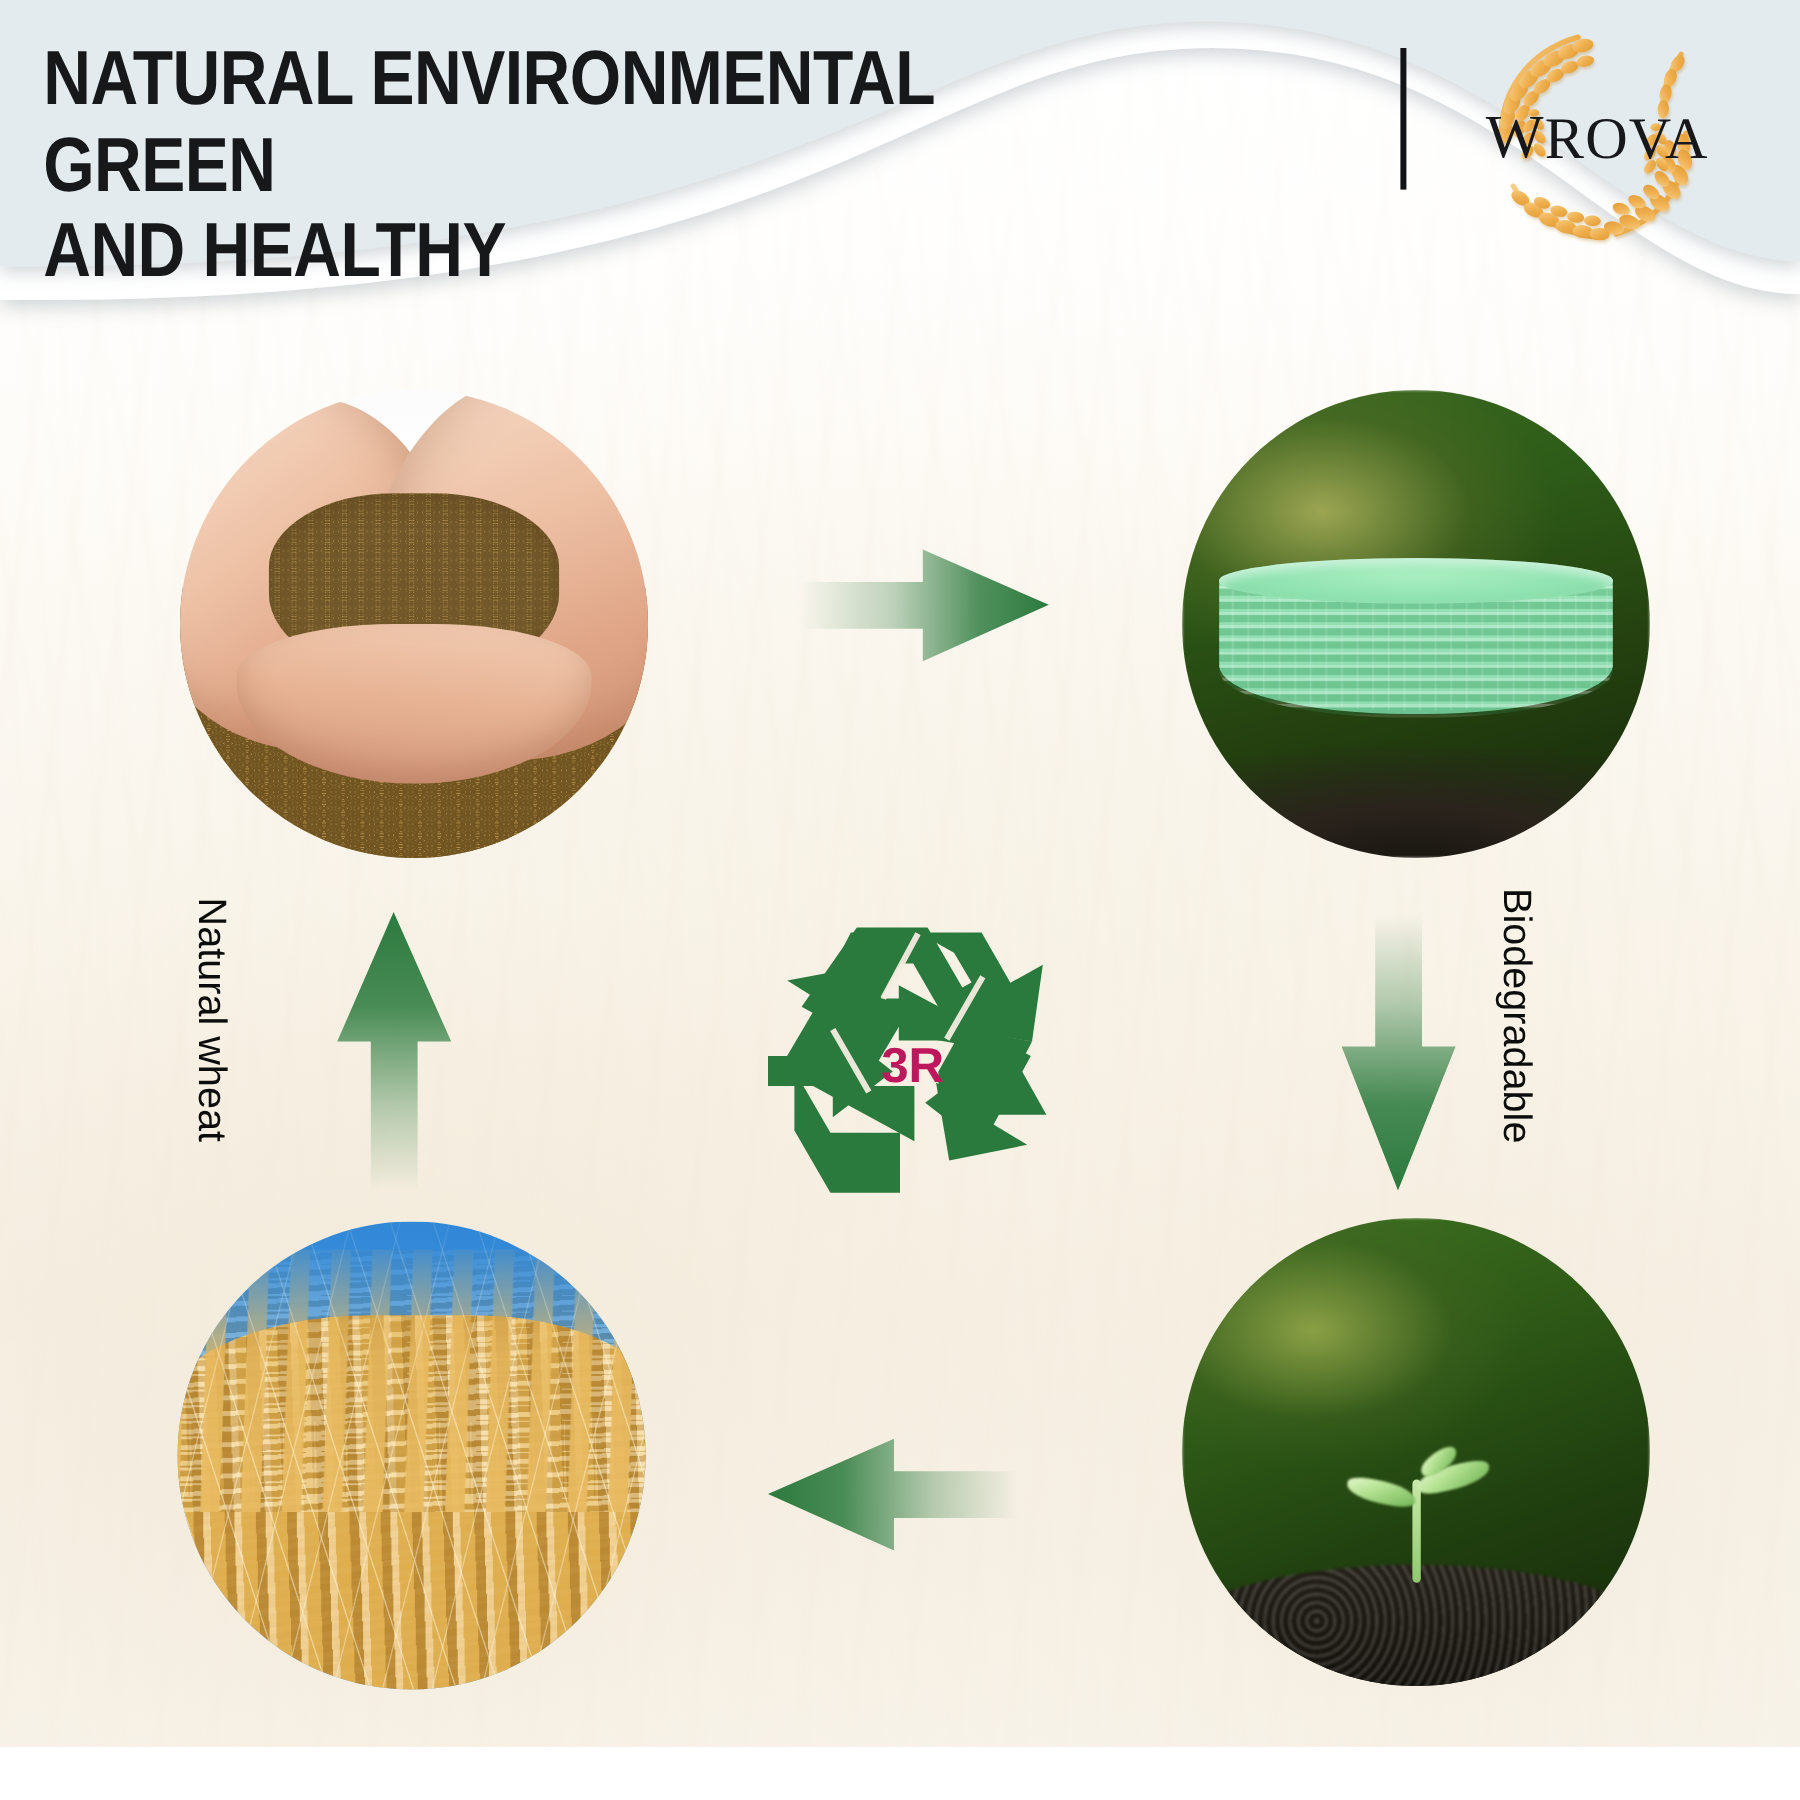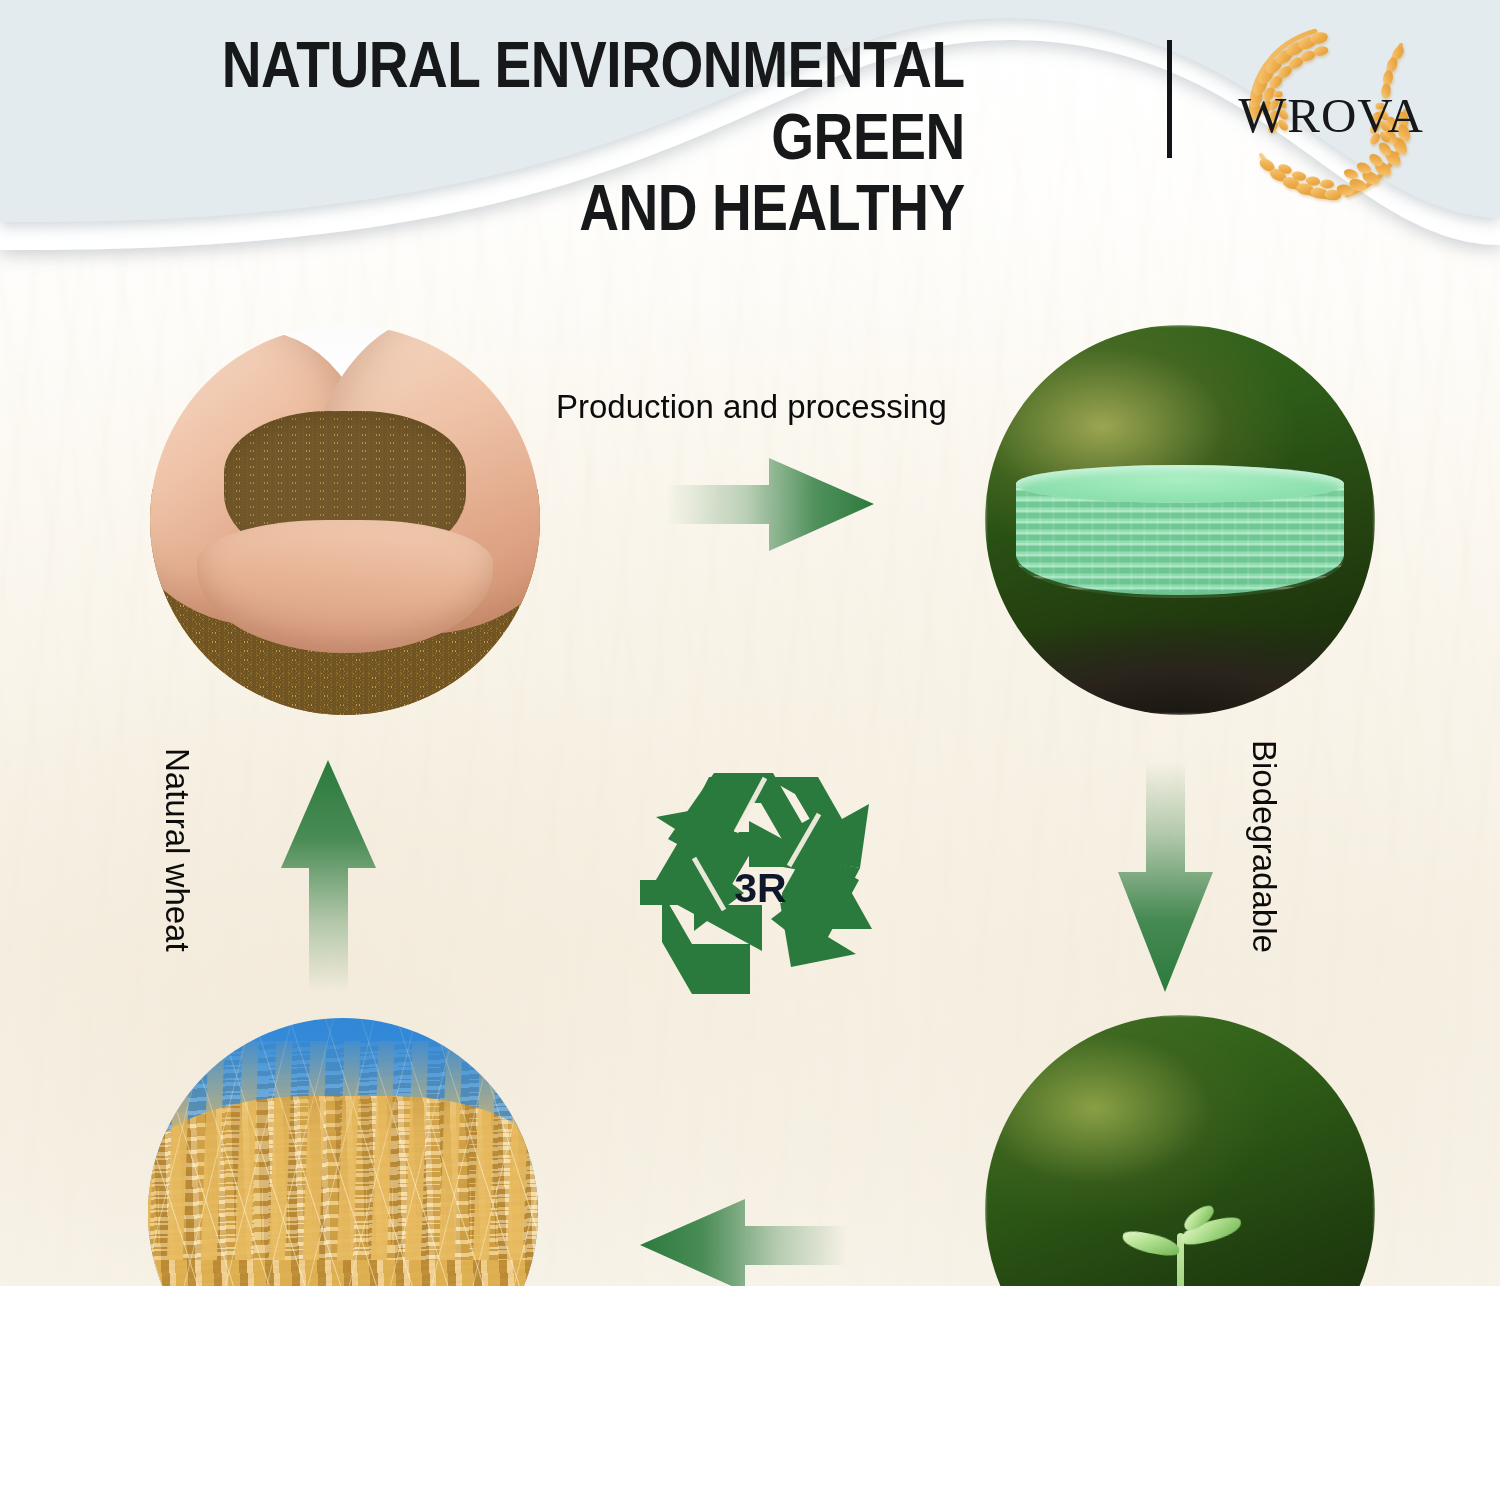--- a/index.html
+++ b/index.html
@@ -3,25 +3,24 @@
 <meta charset="utf-8">
 <style>
   html, body {
     margin: 0;
     padding: 0;
     background: #ffffff;
   }
   #page {
     position: relative;
     width: 1500px;
-    height: 1286px;
+    height: 1456px;
     overflow: hidden;
     background: #fdfbf6;
     font-family: "Liberation Sans", sans-serif;
-    text-align: right;
   }
 
   
   .bg-base {
     position: absolute;
     inset: 0;
     background:
       radial-gradient(ellipse 60% 50% at 20% 85%, rgba(228,212,180,0.55) 0%, rgba(255,255,255,0) 70%),
       radial-gradient(ellipse 55% 45% at 80% 90%, rgba(228,214,184,0.45) 0%, rgba(255,255,255,0) 72%),
       radial-gradient(ellipse 70% 60% at 50% 60%, rgba(243,234,214,0.7) 0%, rgba(255,255,255,0) 78%),
@@ -298,21 +297,21 @@
 
   
   #recycle-symbol { position: absolute; left: 632px; top: 762px; width: 250px; height: 248px; }
   .recycle-label {
     position:absolute;
     left: 0; top: 0; width: 250px; height: 248px;
     display:flex; align-items:center; justify-content:center;
     font-family: "Liberation Sans", sans-serif;
     font-weight: bold;
     font-size: 41px;
-    color: #0f172a;
+    color: #be185d;
     padding-left: 7px;
     padding-top: 4px;
     box-sizing: border-box;
   }
 
   
   .lbl {
     position: absolute;
     color: #0c0c0c;
     font-family: "Liberation Sans", sans-serif;
@@ -598,20 +597,19 @@
       <g stroke="#F4EDE0" stroke-width="5" fill="none" opacity="0.95">
         <path d="M104,70 L133,16"></path>
         <path d="M157,104 L187,52"></path>
         <path d="M92,148 L62,96"></path>
       </g>
     </svg>
 
     <div class="recycle-label">3R</div>
   </div>
 
-  <div class="lbl" id="label-production">Production and processing</div>
 
 
   <div class="lbl" id="label-natural-wheat">Natural wheat</div>
 
   <div class="lbl" id="label-biodegradable">Biodegradable</div>
 
 </div>
 
 </body></html>

